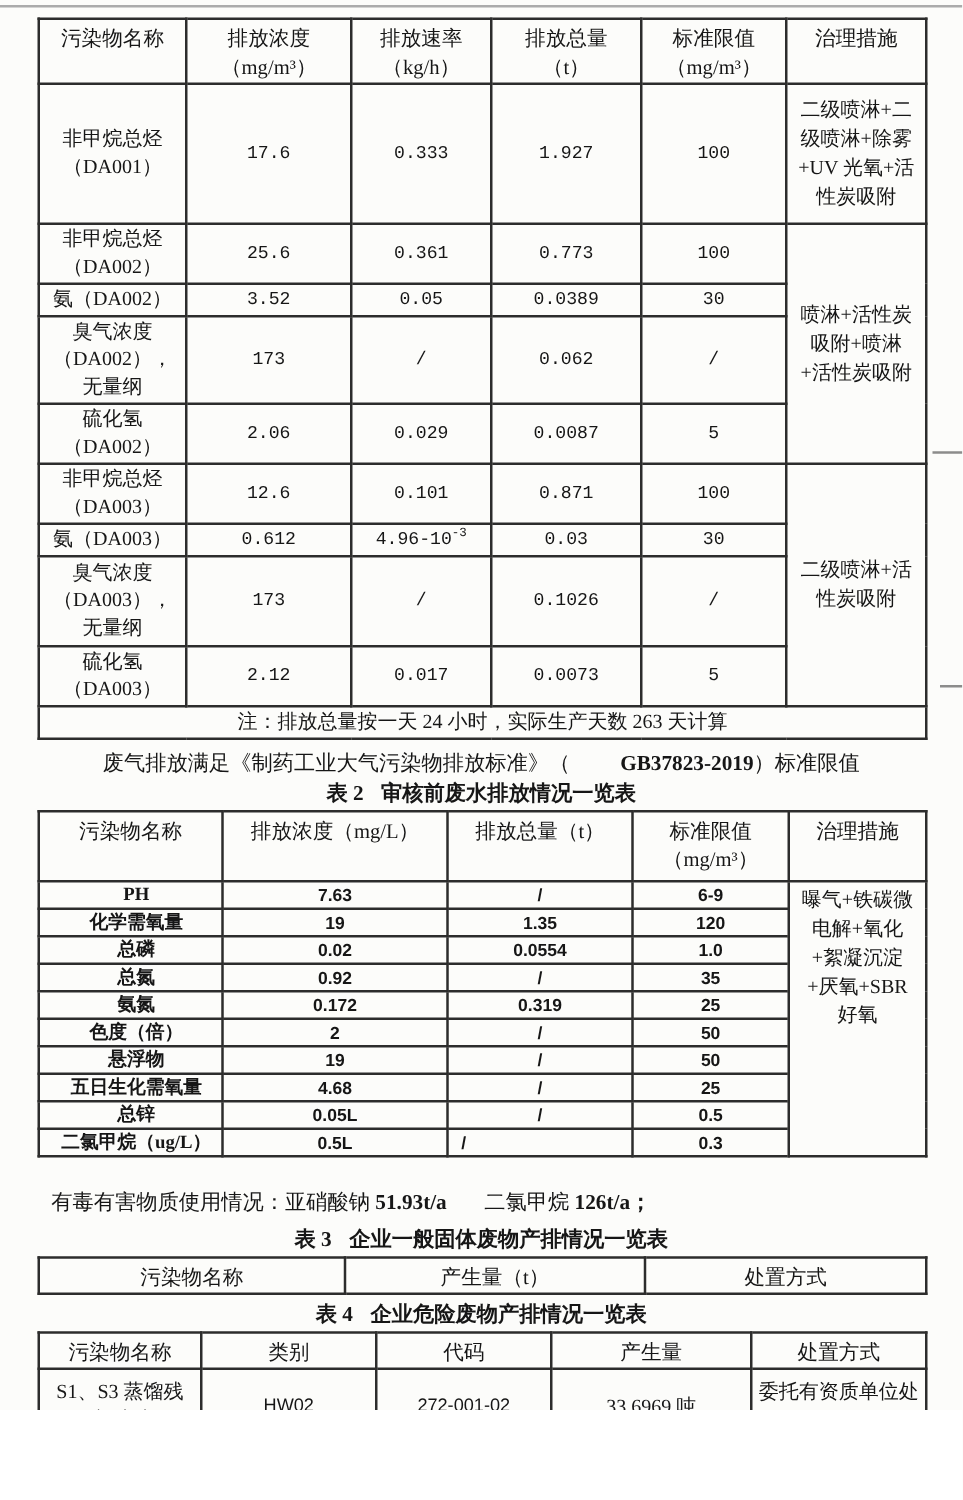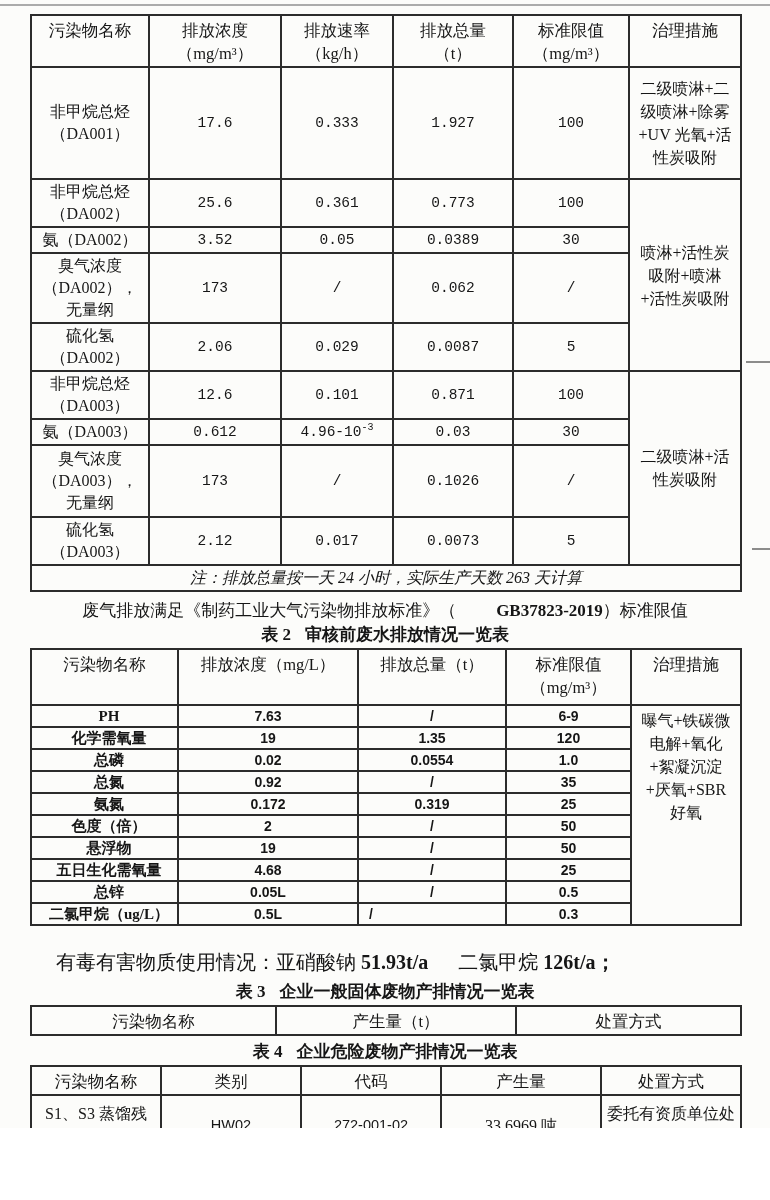--- a/index.html
+++ b/index.html
@@ -28,41 +28,41 @@
   .r-head{height:48px;}
   .r-da001{height:112px;}
   .r-nmhc2{height:46px;border-radius:19px;}
   .r-nh32{height:25px;}
   .r-odor2{height:68px;}
   .r-h2s2{height:46px;}
   .r-nmhc3{height:46px;}
   .r-nh33{height:24px;}
   .r-odor3{height:72px;}
   .r-h2s3{height:45px;}
-  .r-note{height:22px;font-style:italic;}
+  .r-note{height:22px;}
   .note-cell{font-size:15.5px;}
   sup{font-size:10px;line-height:0;}
 
   
   .gbline{margin:7px 0 1px 0;text-align:center;font-size:17px;line-height:24px;}
   .gbline b{font-family:"Liberation Serif", serif;margin-left:40px;}
   .tcap{margin:1px 0;text-align:center;font-weight:bold;font-size:17px;line-height:22px;}
   .capno{margin-right:14px;}
 
   
   .t2{margin-top:2px;}
   .t2 tr{height:22px;}
   .t2 tr.head{height:56px;}
   .t2 td{font-size:15px;line-height:18px;}
   .t2 .nm{font-weight:bold;padding-left:13px;}
   .t2 .num{font-family:"Liberation Sans", sans-serif;font-weight:bold;font-size:14px;}
   .t2 .treat{font-weight:normal;font-size:16px;line-height:23px;vertical-align:top;padding:3px 6px;}
   .t2 .lft{text-align:left;padding-left:10px;}
 
-  .toxic{margin:24px 0 0 0;padding-left:56px;font-size:20px;line-height:24px;}
+  .toxic{margin:24px 0 0 0;padding-left:41px;font-size:17px;line-height:24px;}
   .toxic b{font-family:"Liberation Serif", serif;}
   .gap{display:inline-block;width:30px;}
   .solidintro{margin:19px 0 0 0;padding-left:36px;font-size:16.5px;line-height:23px;}
   .cap3{margin-top:7px;}
   .cap4{margin-top:5px;}
 
   
   .t3{margin-top:2px;}
   .t3 tr{height:25px;}
   .t3 td{font-size:16px;}

